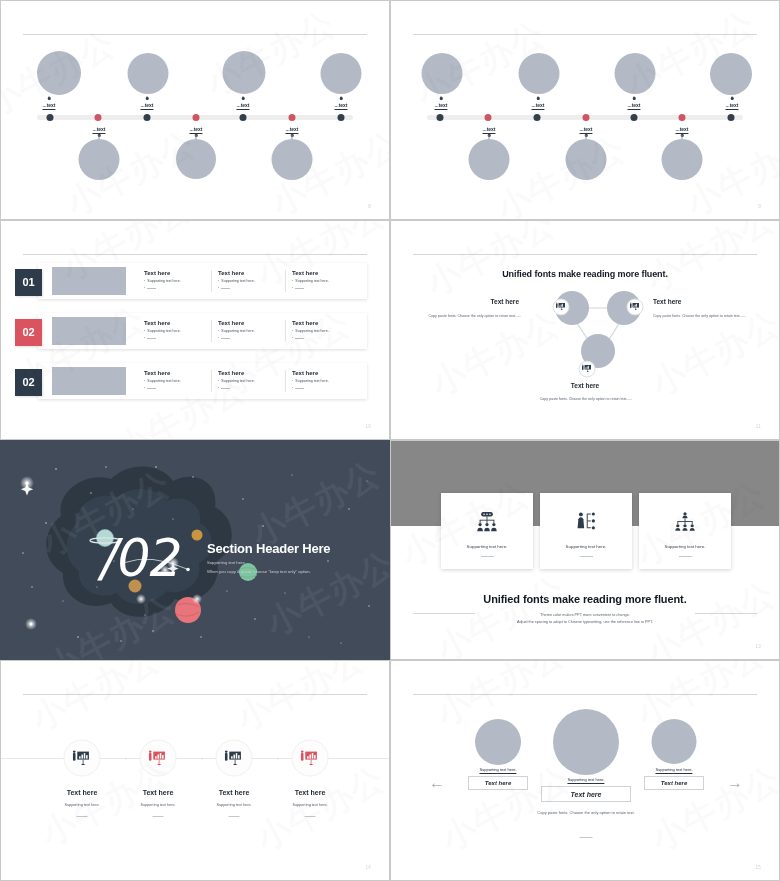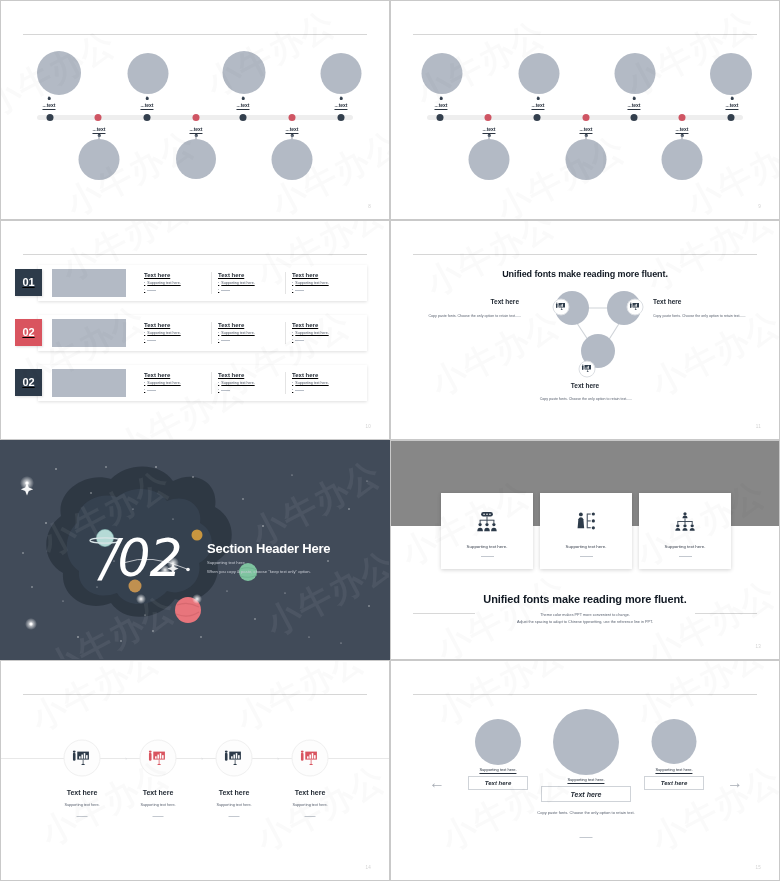--- a/index.html
+++ b/index.html
@@ -82,22 +82,22 @@
     transform: translateX(-50%);
   }
   .tl-tick {
     position: absolute; width: 2.5px; height: 2.5px; border-radius: 50%;
     background: #333f4d; transform: translateX(-50%);
   }
 
   
   .rows { position: absolute; left: 14px; right: 22px; top: 42px; }
   .row {
-    position: relative; display: flex; align-items: flex-end;
-    margin-bottom: 12px; height: 38px; text-decoration: underline;
+    position: relative; display: flex; align-items: flex-start;
+    margin-bottom: 12px; height: 38px;
   }
   .row-badge {
     width: 27px; height: 27px; flex: 0 0 27px;
     display: flex; align-items: center; justify-content: center;
     color: #fff; font-size: 11px; font-weight: 700;
     align-self: center; margin-right: 0px; z-index: 2;
     box-shadow: 1px 1px 2px rgba(0,0,0,.12);
   }
   .row-card {
     flex: 1; background: #fff; margin-left: -4px;

